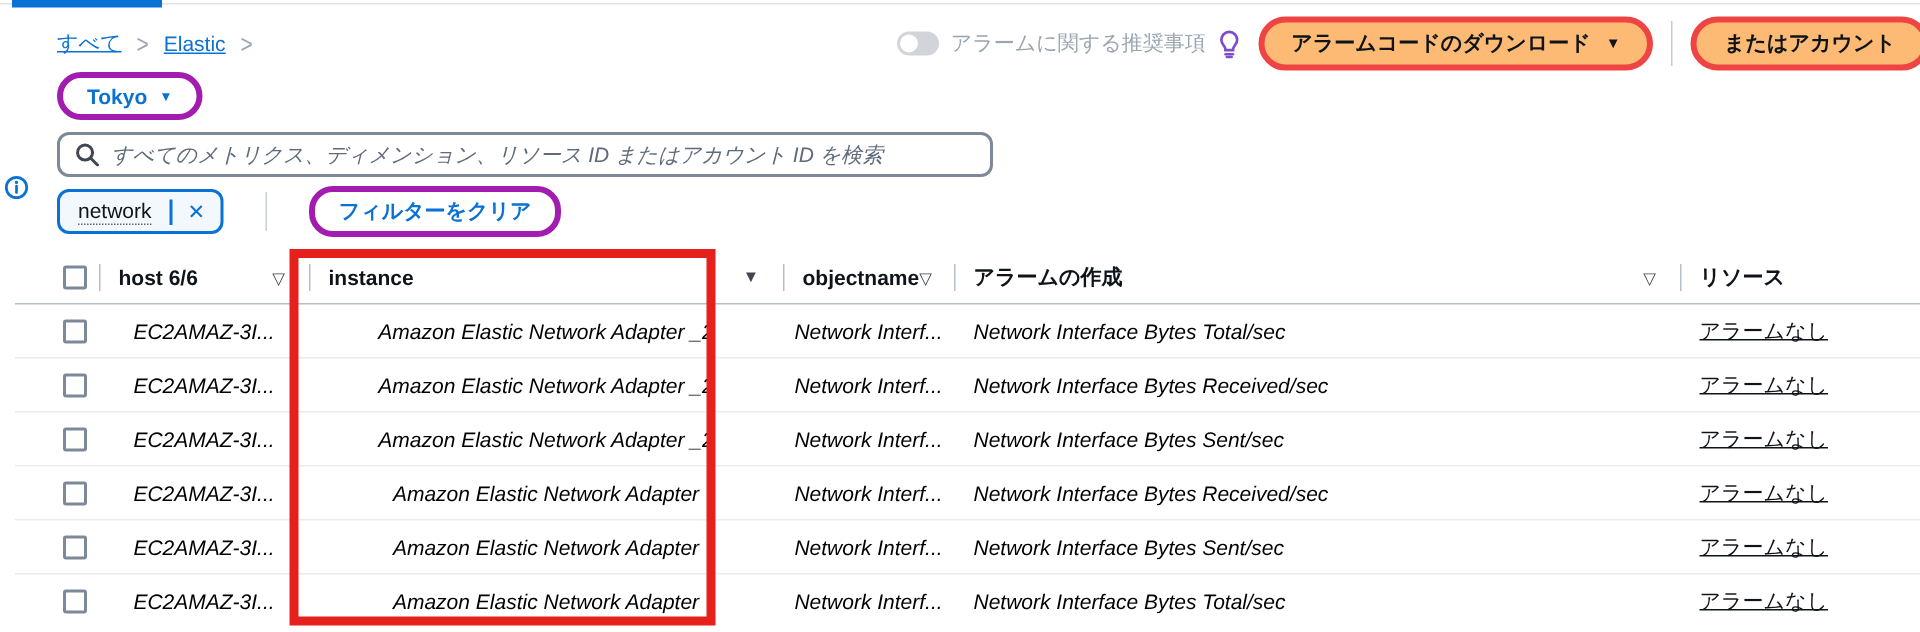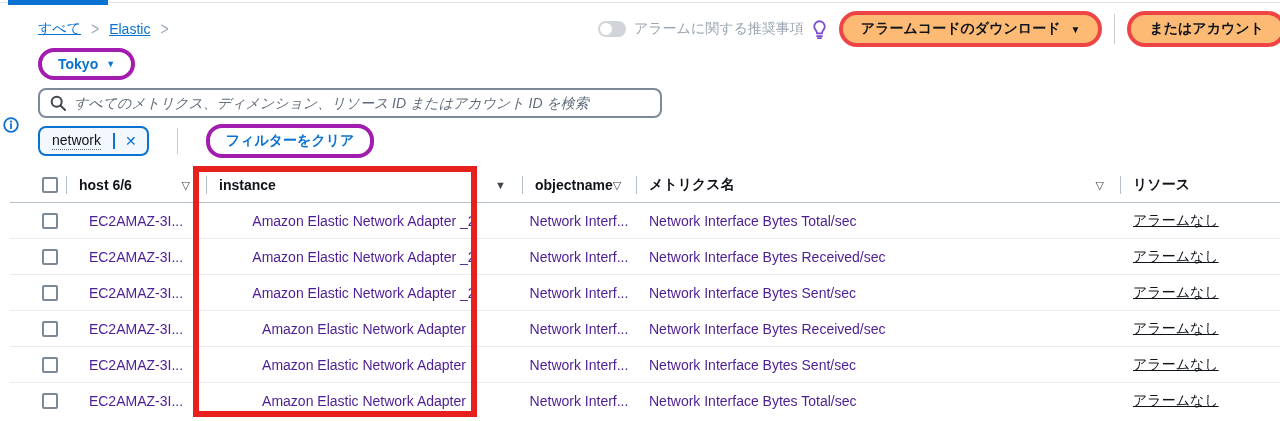--- a/index.html
+++ b/index.html
@@ -64,21 +64,21 @@
   .t-head + .t-row { border-top:1px solid #b6bec9; }
   .cb-cell { display:flex; justify-content:center; }
   .checkbox { width:16px; height:16px; border:2px solid #7d8998; border-radius:2px; background:#fff; cursor:pointer; }
   .h-cell { display:flex; align-items:center; height:100%; font-weight:700; font-size:14px; cursor:pointer; }
   .h-div { width:1px; height:18px; background:#b6bec9; margin-right:12px; flex:none; }
   .h-label { white-space:nowrap; }
   .sort { margin-left:auto; margin-right:16px; font-size:11px; color:#424650; }
   .cell { font-size:14px; white-space:nowrap; overflow:hidden; }
   .cell.center { text-align:center; }
   .cell.left { padding-left:13px; text-align:left; }
-  .cell .u { border-bottom:1px dotted #5f6b7a; padding-bottom:1px; color:#4c1d95; cursor:pointer; }
+  .cell .u { border-bottom:1px dotted #5f6b7a; padding-bottom:1px; color:#000000; cursor:pointer;font-style:italic; }
   .cell.alarm { color:#0f141a;text-decoration:underline; }
 
   
   .highlight-rect { position:absolute; left:193px; top:166px; width:284px; height:251px;
     border:6px solid #e5201d; pointer-events:none; }
 </style>
 </head>
 <body>
 
 <div class="page">
@@ -168,21 +168,21 @@
         <span class="h-label">instance</span>
         <span class="sort">▼</span>
       </span>
       <span class="h-cell">
         <span class="h-div"></span>
         <span class="h-label">objectname</span>
         <span class="sort">▽</span>
       </span>
       <span class="h-cell">
         <span class="h-div"></span>
-        <span class="h-label">メトリクス名</span>
+        <span class="h-label">アラームの作成</span>
         <span class="sort">▽</span>
       </span>
       <span class="h-cell">
         <span class="h-div"></span>
         <span class="h-label">リソース</span>
       </span>
     </div>
 
     <div class="t-row">
       <span class="cb-cell">

